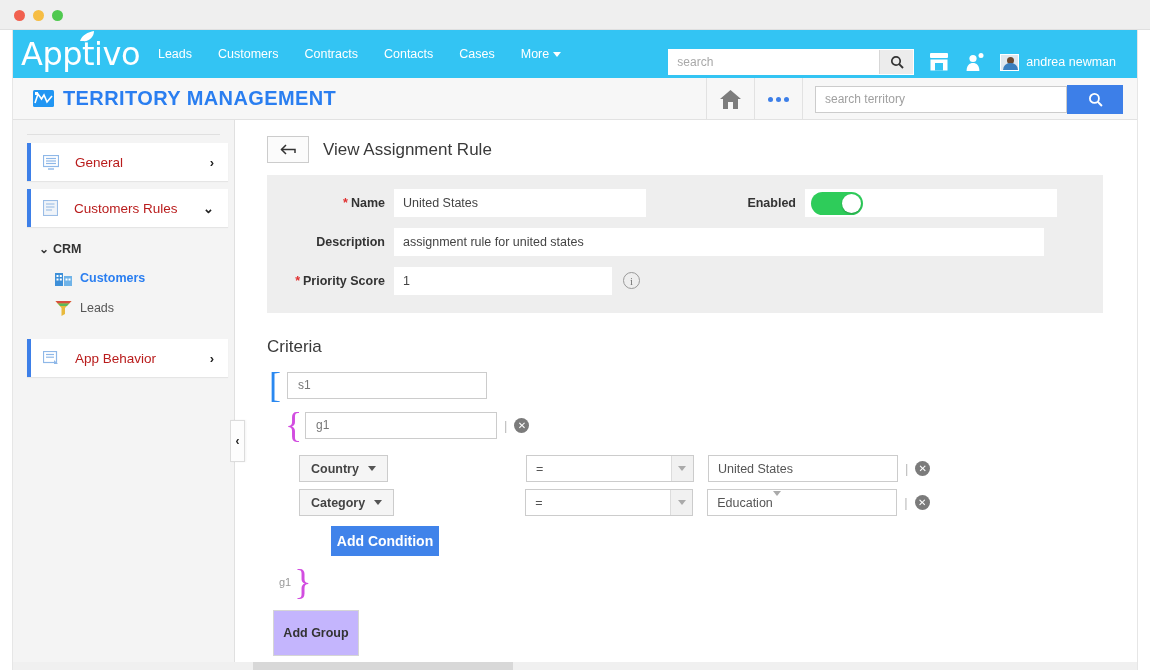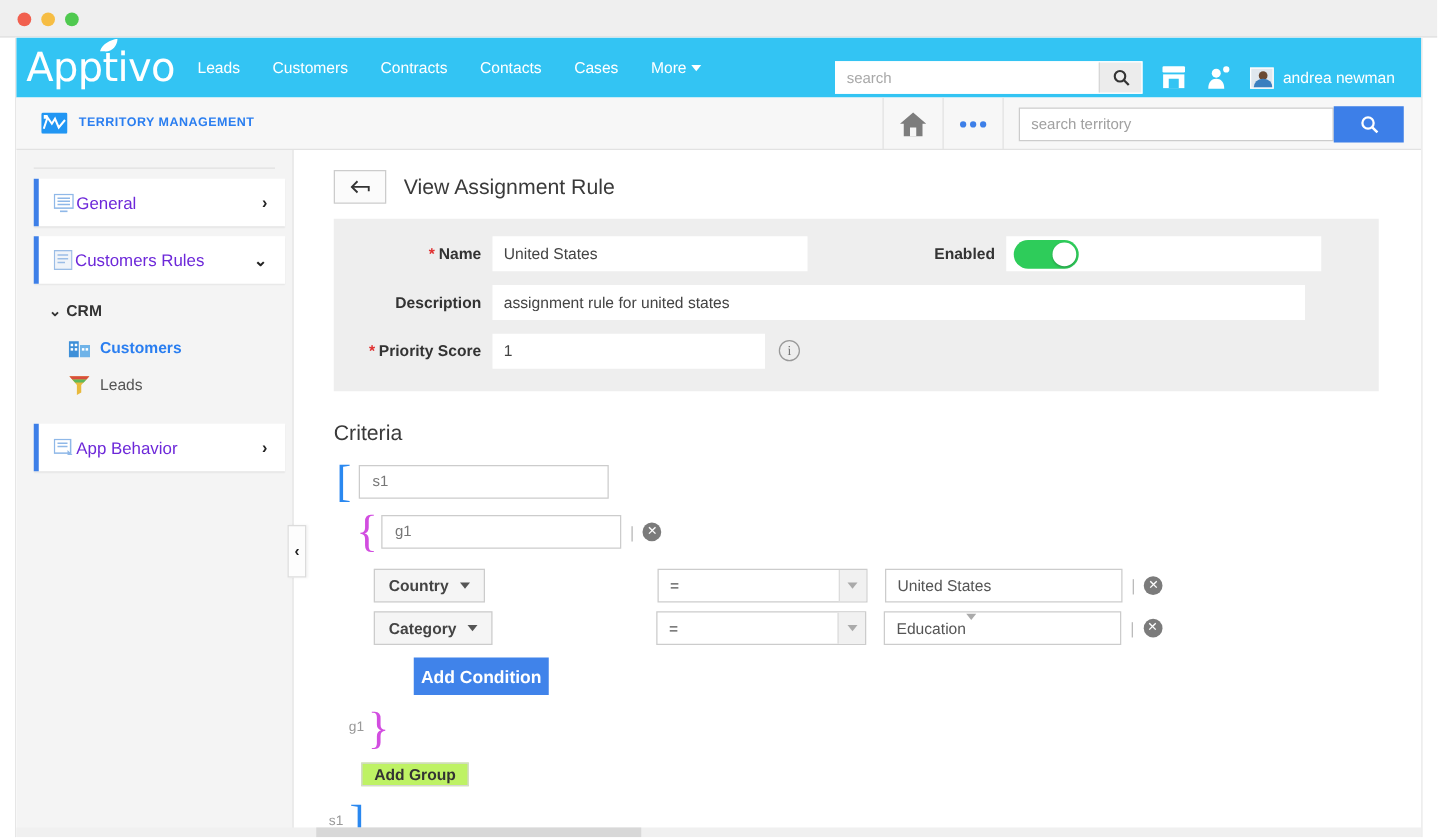--- a/index.html
+++ b/index.html
@@ -138,21 +138,21 @@
     background: #f7f7f7;
     border-bottom: 1px solid #e2e2e2;
     display: flex; align-items: center;
   }
   .appbar-title {
     display: flex; align-items: center; gap: 9px;
     margin-left: 20px;
   }
   .appbar-title .tname {
     color: #2a7ef0;
-    font-size: 10px;
+    font-size: 20px;
     font-weight: bold;
     letter-spacing: 0.4px;
   }
   .appbar-right {
     position: absolute; right: 0; top: 0; height: 42px;
     display: flex; align-items: stretch;
   }
   .abcell {
     width: 48px;
     display: flex; align-items: center; justify-content: center;
@@ -211,22 +211,22 @@
     height: 38px;
     margin: 0 6px 8px 14px;
     background: #ffffff;
     border-left: 4px solid #3d7fe8;
     box-shadow: 0 1px 1px rgba(0,0,0,0.06);
     cursor: pointer;
     padding-left: 12px;
     position: relative;
   }
   .side-item .lbl {
-    color: #6d28d9; font-size: 13.5px;
-    margin-left: 2px;
+    color: #b91c1c; font-size: 13.5px;
+    margin-left: 16px;
   }
   .side-item .chev {
     position: absolute; right: 14px; top: 50%;
     transform: translateY(-50%);
     font-size: 13px; color: #222; font-weight: bold;
   }
   .crm-row {
     display: flex; align-items: center; gap: 4px;
     padding-left: 26px; height: 28px;
     cursor: pointer;
@@ -449,23 +449,23 @@
     color: #ffffff;
     font-size: 14px; font-weight: bold;
     display: flex; align-items: center; justify-content: center;
     cursor: pointer;
   }
   .closing-row {
     display: flex; align-items: center;
     margin-top: 8px;
   }
   .addgroup {
-    margin-left: 22px; margin-top: 10px;
-    width: 86px; height: 19px;
-    background: #bef264;
+    margin-left: 6px; margin-top: 10px;
+    width: 86px; height: 46px;
+    background: #c4b5fd;
     border: 1px solid #d5d5d5;
     font-size: 12.5px; font-weight: bold; color: #333;
     display: flex; align-items: center; justify-content: center;
     cursor: pointer;
   }
   .hscroll {
     position: absolute;
     left: 0; bottom: 0; width: 1126px; height: 8px;
     background: #f0f0f0;
   }

